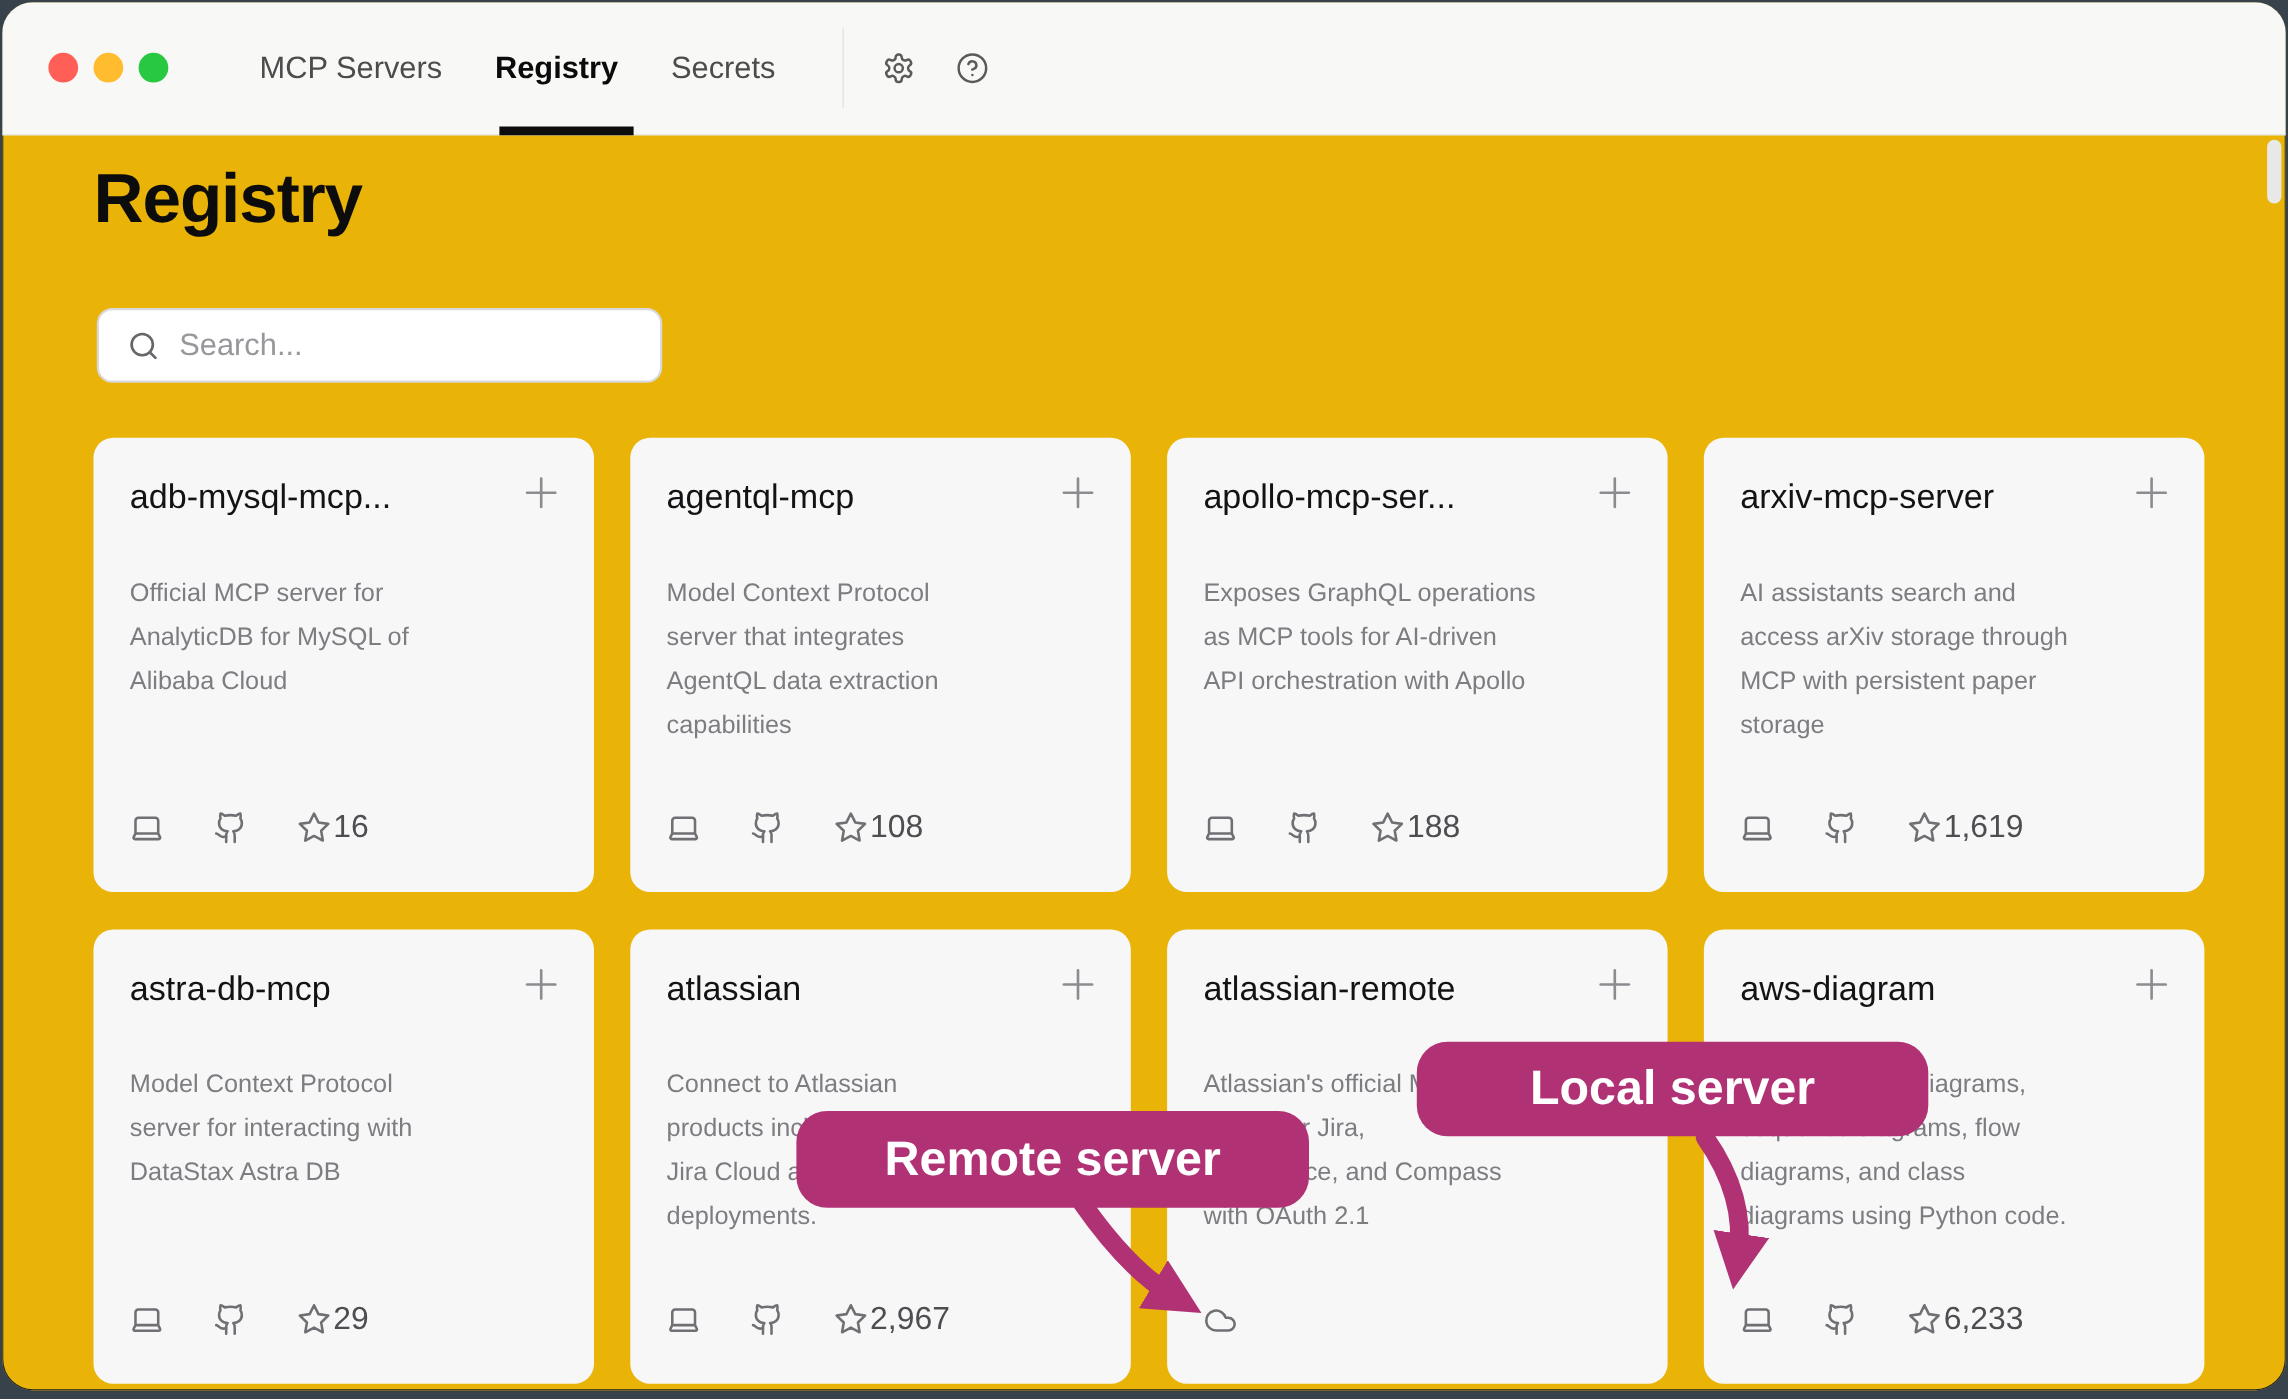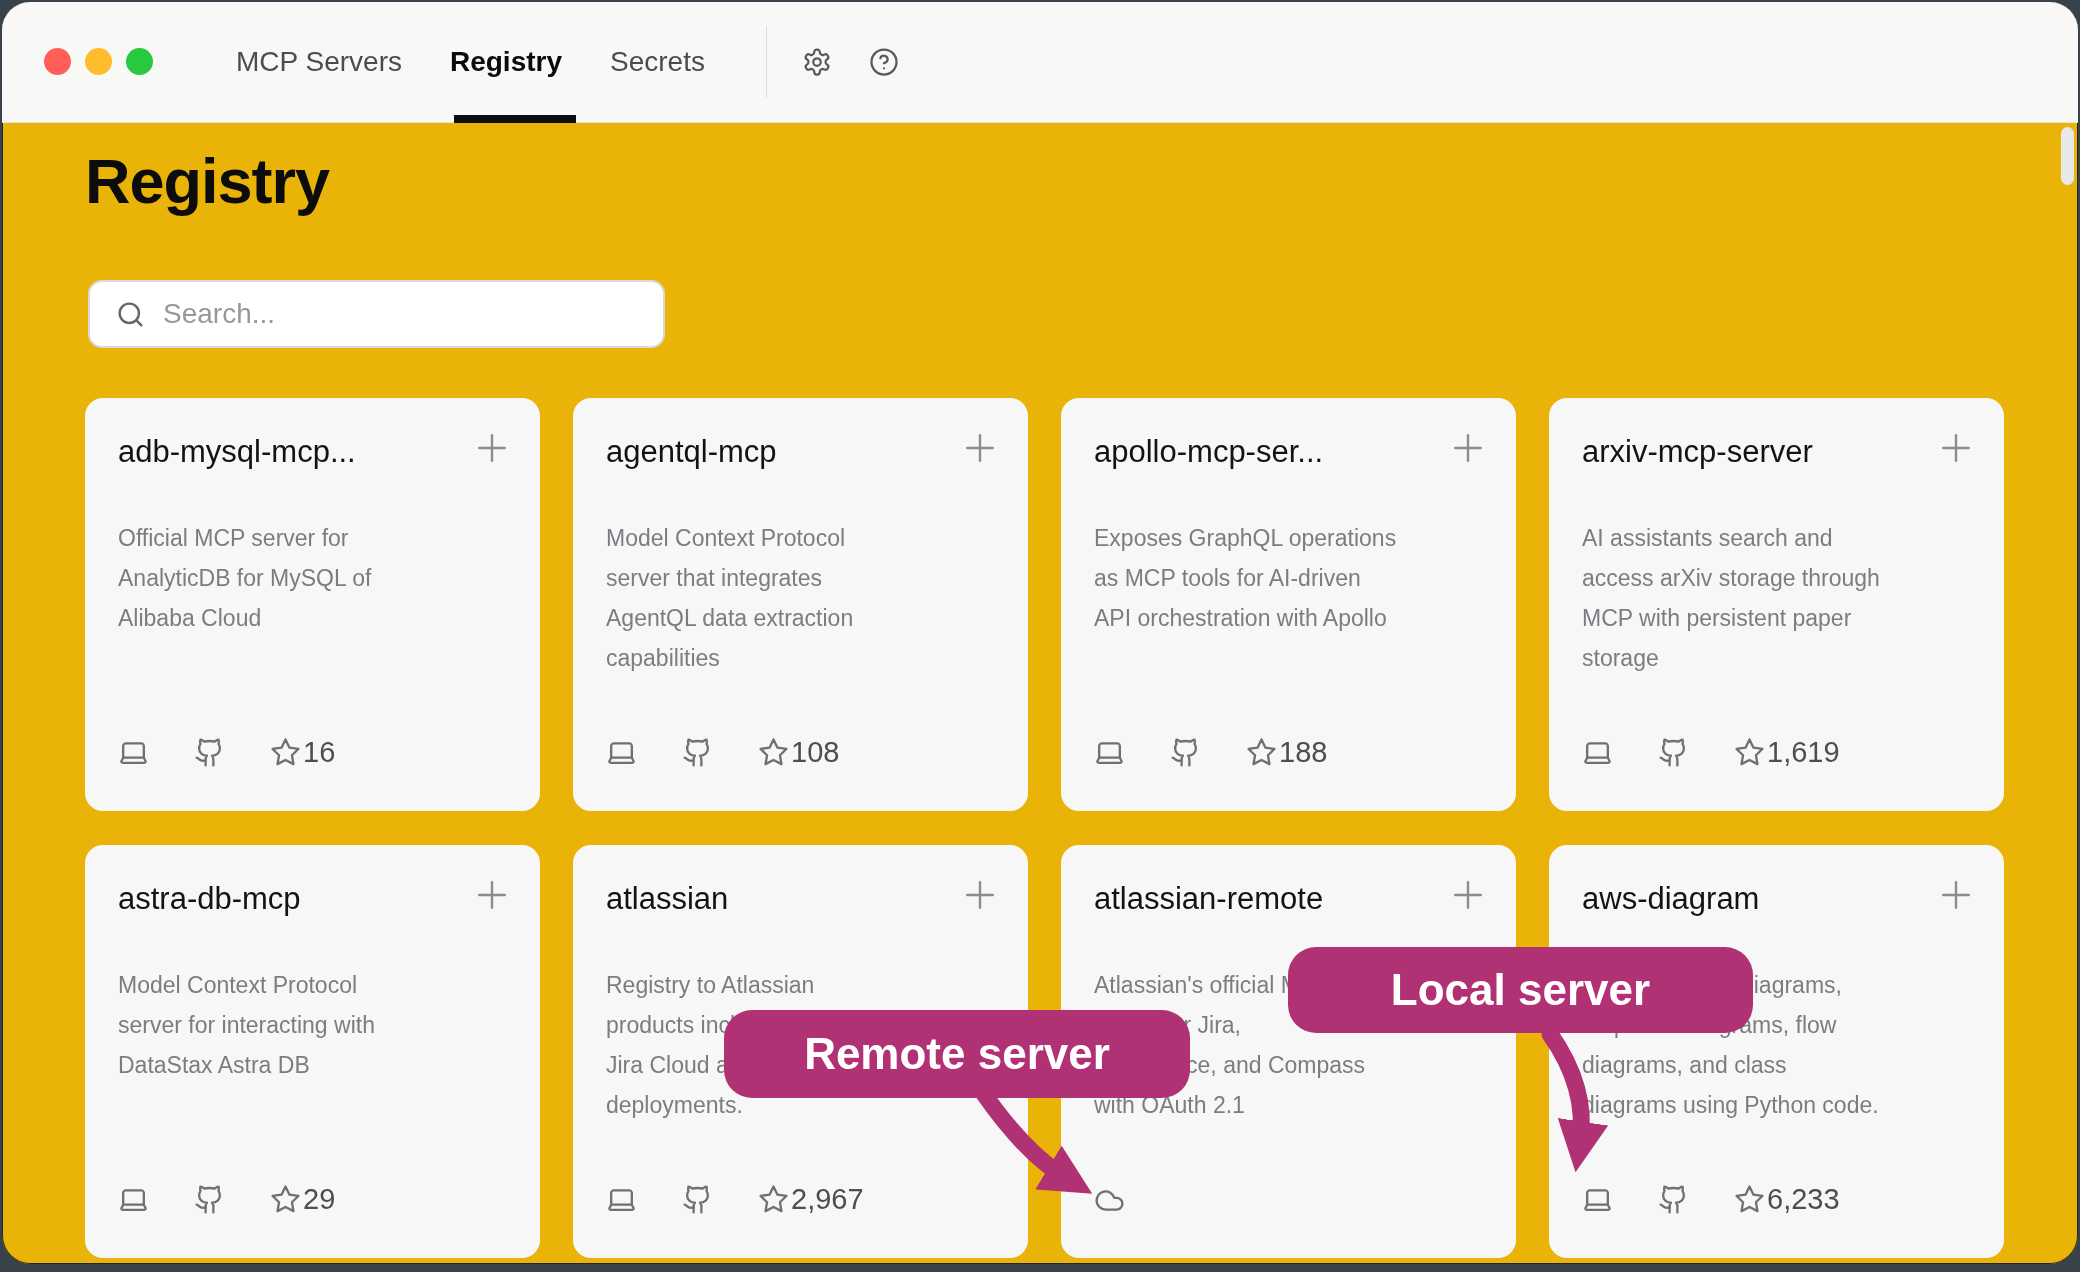--- a/index.html
+++ b/index.html
@@ -15,21 +15,21 @@
   .tabs{position:absolute;left:234px;top:0;height:120px;display:flex;align-items:center;gap:48px;}
   .tab{background:none;border:none;padding:0;font-family:inherit;font-size:28px;color:#4c4c4c;cursor:default;}
   .tab.active{color:#0b0b0b;font-weight:600;}
   .tab-underline{position:absolute;left:452px;top:113px;width:122px;height:8px;background:#0d0d0d;}
   .tb-divider{position:absolute;left:764px;top:24px;width:1px;height:72px;background:#dddddb;}
   .tb-icon{position:absolute;top:45px;width:30px;height:30px;color:#5a5a5a;background:none;border:none;padding:0;}
   .tb-icon svg{width:30px;height:30px;display:block;}
   .tb-gear{left:800px;} .tb-help{left:867px;}
   
   .page-title{position:absolute;left:83px;top:143px;font-size:63px;font-weight:800;color:#0c0c0c;letter-spacing:-1px;}
-  .searchbox{position:absolute;left:86px;top:278px;width:577px;height:68px;border:2px solid #d9d9dd;
+  .searchbox{position:absolute;left:86px;top:278px;width:514px;height:68px;border:2px solid #d9d9dd;
              border-radius:14px;background:#fff;display:flex;align-items:center;box-sizing:border-box;}
   .searchbox .sicon{width:29px;height:29px;margin-left:26px;color:#66666b;flex:none;}
   .searchbox .sicon svg{width:29px;height:29px;display:block;}
   .searchbox input{border:none;outline:none;background:transparent;margin-left:16px;font-family:inherit;
                    font-size:28px;color:#1a1a1a;width:380px;}
   .searchbox input::placeholder{color:#97979c;}
   
   .grid{position:absolute;left:83px;top:396px;display:grid;grid-template-columns:repeat(4,455px);
         column-gap:33px;row-gap:34px;}
   .card{position:relative;width:455px;height:413px;background:#f7f7f8;border-radius:18px;}
@@ -319,21 +319,21 @@
       </article>
 
       <article class="card">
         <h3>atlassian</h3>
         <button class="add-btn">
             <svg>
               <use href="#i-plus"></use>
             </svg>
           </button>
         <div class="desc">
-          <div>Registry to Atlassian</div>
+          <div>Connect to Atlassian</div>
             <div>products including</div>
             <div>Jira Cloud and Server</div>
             <div>deployments.</div>
         </div>
         <div class="cfooter">
           <span class="ficon">
               <svg>
                 <use href="#i-laptop"></use>
               </svg>
             </span>

